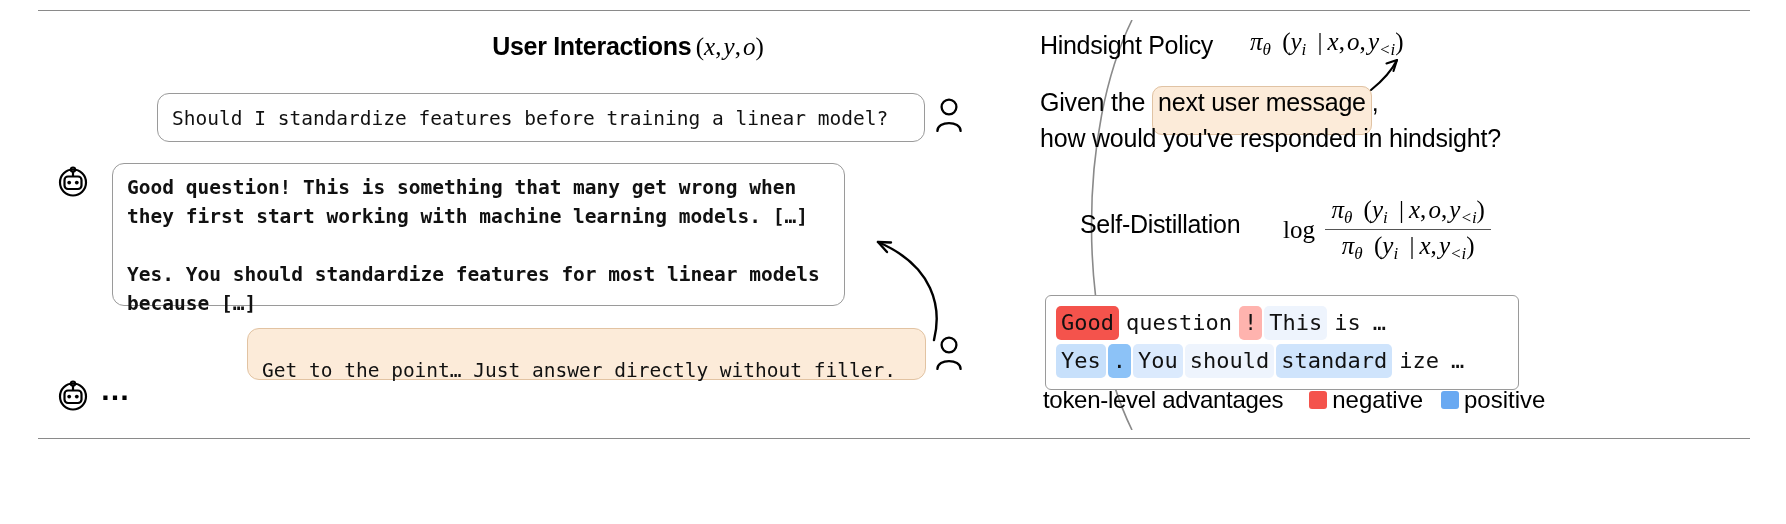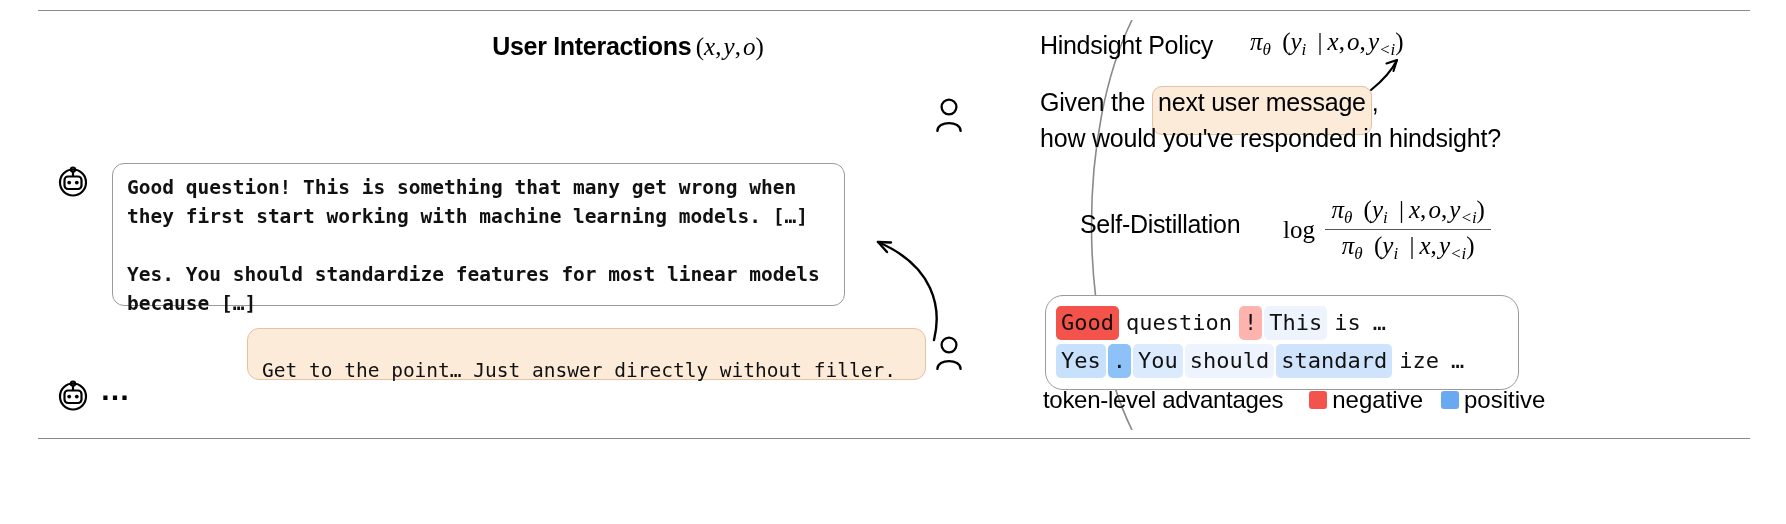--- a/index.html
+++ b/index.html
@@ -229,21 +229,21 @@
   }
 
   
   #token-box {
     position: absolute;
     left: 10px;
     top: 295px;
     width: 474px;
     box-sizing: border-box;
     border: 1.3px solid #9a9a9a;
-    border-radius: 18px;
+    border-radius: 6px;
     background: #ffffff;
     padding: 10px 10px 11px 10px;
   }
   .token-row {
     display: flex;
     align-items: center;
     white-space: nowrap;
     height: 34px;
   }
   .token-row + .token-row { margin-top: 4px; }
@@ -291,20 +291,21 @@
 
   <div id="left-panel">
 
     <div id="left-title">
       <span class="title-text">User Interactions</span>
       <span class="math">
         <span class="paren">(</span><span>x</span><span class="paren">, </span><span>y</span><span class="paren">, </span><span>o</span><span class="paren">)</span>
       </span>
     </div>
 
+    <div class="bubble user-plain" id="bubble-q">Should I standardize features before training a linear model?</div>
     <svg class="person-icon" id="person-1" viewBox="0 0 30 34">
       <circle cx="15" cy="9" r="7.4" fill="none" stroke="#000" stroke-width="2.3"></circle>
       <path d="M3.4 33 C3.4 22.5 26.6 22.5 26.6 33" fill="none" stroke="#000" stroke-width="2.3" stroke-linecap="round"></path>
     </svg>
 
     <div class="bubble user-plain" id="bubble-a">Good question! This is something that many get wrong when
 they first start working with machine learning models. […]
 
 Yes. You should standardize features for most linear models
 because […]</div>

